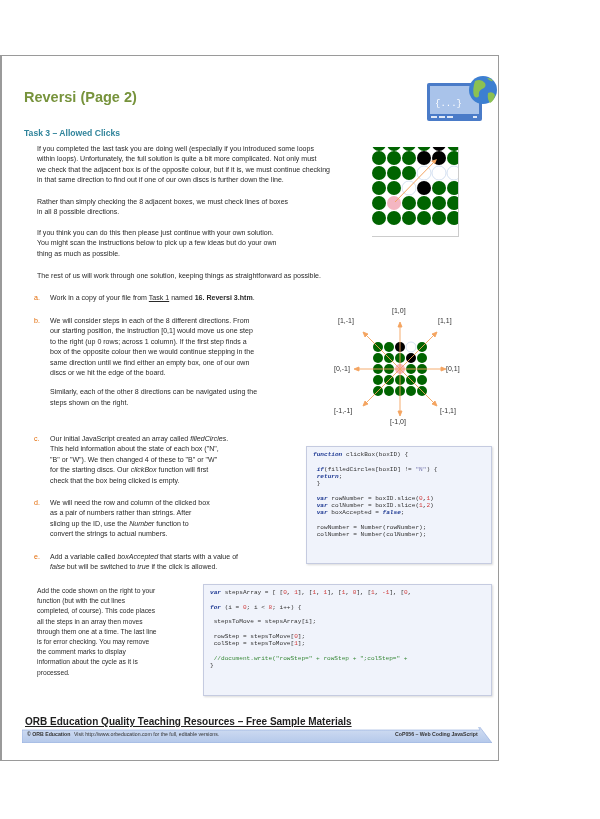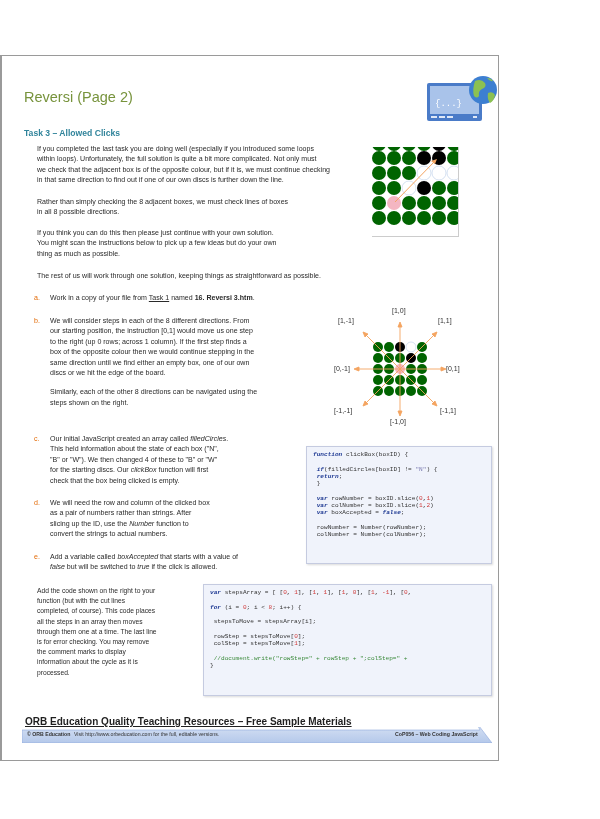--- a/index.html
+++ b/index.html
@@ -1,20 +1,20 @@
 <!DOCTYPE html>
 <html><head>
 <meta charset="utf-8">
 <style>
   html, body { margin: 0; padding: 0; background: #ffffff; }
   body { width: 600px; height: 819px; position: relative; overflow: hidden;
          font-family: "Liberation Sans", sans-serif; color: #222; }
   .page { position: absolute; left: 0; top: 55px; width: 499px; height: 706px;
           border: 1px solid #9a9a9a; border-left-width: 2px; background: #fff; box-sizing: border-box; }
-  .title { position: absolute; left: 24px; top: 89px; font-size: 14.5px; font-weight: normal; color: #77933c; }
+  .title { position: absolute; left: 24px; top: 89px; font-size: 14.5px; font-weight: bold; color: #77933c; }
   .logo { position: absolute; left: 425px; top: 73px; width: 75px; height: 52px; }
   .task-heading { position: absolute; left: 24px; top: 128px; font-size: 8.6px; font-weight: bold; color: #31849b; text-align: right; }
   .para { position: absolute; font-size: 7.05px; line-height: 10.4px; color: #2a2a2a; }
   .para p { margin: 0; }
   .item { position: absolute; left: 34px; font-size: 7.05px; line-height: 10.4px; color: #2a2a2a; }
   .item .letter { position: absolute; left: 0; top: 0; color: #e36c09; }
   .item .body { position: absolute; left: 16px; top: 0; }
   .item .body p { margin: 0; }
   .u { text-decoration: underline; }
   b { font-weight: bold; }

